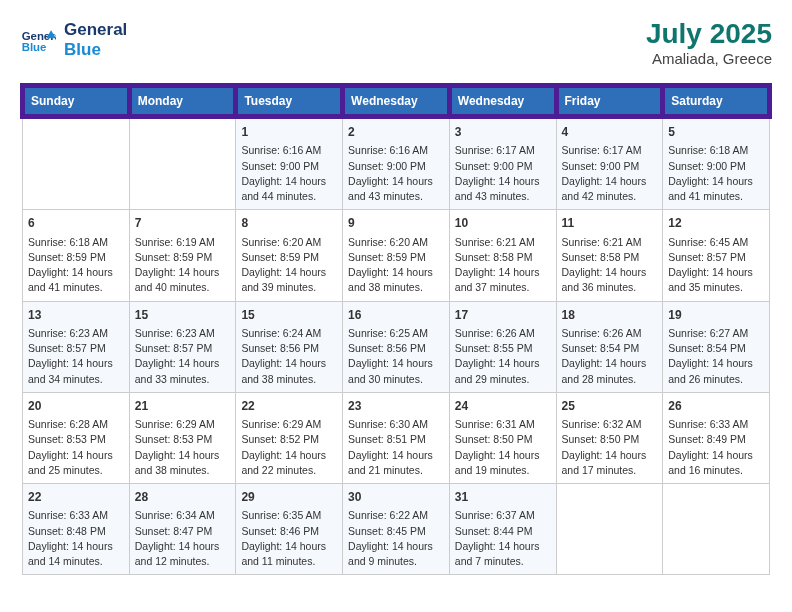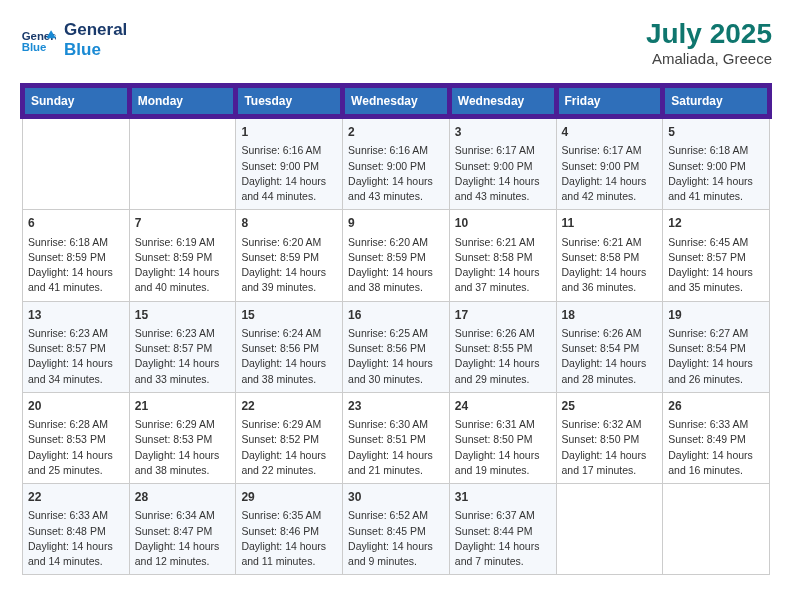--- a/index.html
+++ b/index.html
@@ -292,21 +292,21 @@
           <div>Daylight: 14 hours and 12 minutes.</div>
         </td>
         <td>
           <span class="day-num">29</span>
           <div>Sunrise: 6:35 AM</div>
           <div>Sunset: 8:46 PM</div>
           <div>Daylight: 14 hours and 11 minutes.</div>
         </td>
         <td>
           <span class="day-num">30</span>
-          <div>Sunrise: 6:52 AM</div>
+          <div>Sunrise: 6:22 AM</div>
           <div>Sunset: 8:45 PM</div>
           <div>Daylight: 14 hours and 9 minutes.</div>
         </td>
         <td>
           <span class="day-num">31</span>
           <div>Sunrise: 6:37 AM</div>
           <div>Sunset: 8:44 PM</div>
           <div>Daylight: 14 hours and 7 minutes.</div>
         </td>
         <td class="empty"></td>

